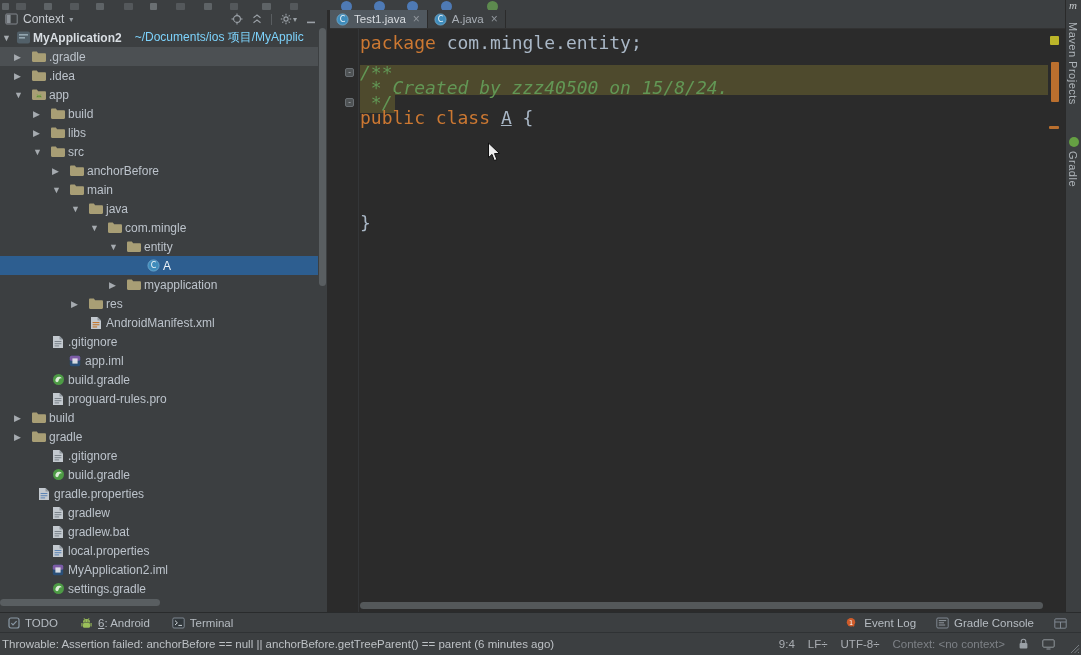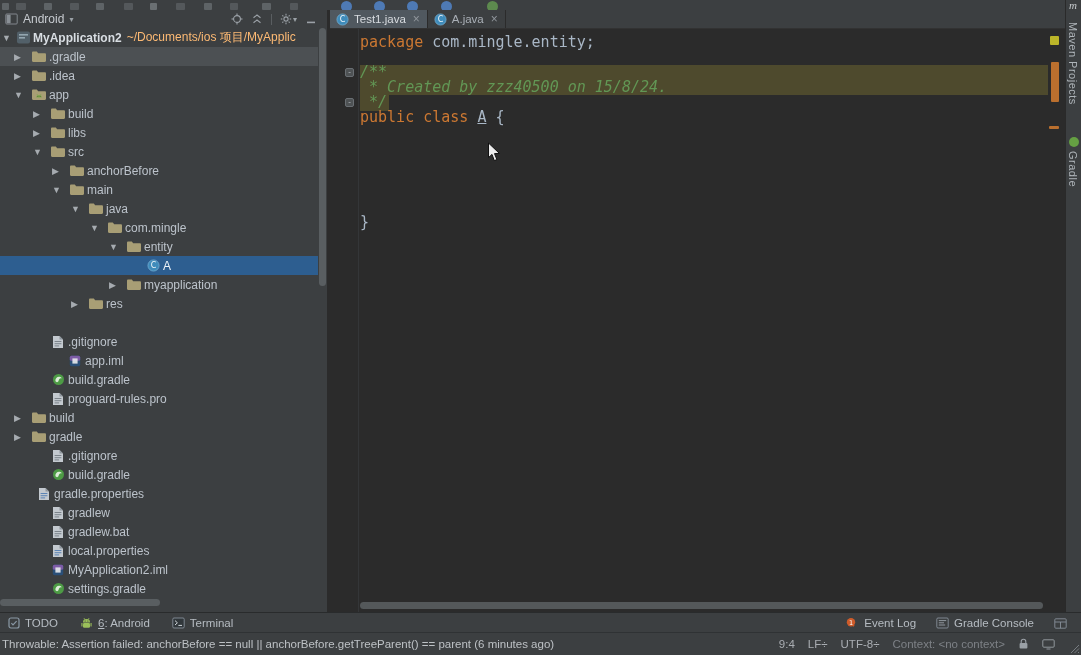--- a/index.html
+++ b/index.html
@@ -26,39 +26,39 @@
   #project-tree{position:absolute;left:0;top:18px;width:327px;height:584px;overflow:hidden}
   .tree-row{position:absolute;left:0;width:318px;height:19px;display:flex;align-items:center;
             font-size:12px;color:#BCC3CB;white-space:nowrap;overflow:hidden}
   .tree-row.sel-blue{background:#2D5E90;color:#EDF3F8}
   .tree-row.sel-gray{background:#4C5053}
   .tree-arrow{width:17px;flex:none;font-size:9px;color:#A6ABB0;padding-left:2px}
   .tree-arrow.narrow{width:11px;padding-left:0}
   .tree-spacer{width:17px;flex:none}
   .tree-icon{width:20px;flex:none}
   .tree-label.bold{font-weight:bold;color:#D8DDE2}
-  .tree-suffix{color:#fdba74;margin-left:5px}
+  .tree-suffix{color:#7dd3fc;margin-left:13px}
   #tree-vscroll{position:absolute;right:1px;top:18px;width:7px;height:258px;background:#595E61;border-radius:4px}
   #tree-hscroll{position:absolute;left:0;bottom:6px;width:160px;height:7px;background:#595E61;border-radius:4px}
   #splitter{position:absolute;left:327px;top:10px;width:3px;height:602px;background:#2B2B2B}
 
   
   #editor{position:absolute;left:330px;top:10px;width:735px;height:602px;background:#2B2B2B}
   #tab-bar{position:absolute;left:0;top:0;width:735px;height:19px;background:#3C3F41;
            display:flex;border-bottom:1px solid #323232}
   .tab{display:flex;align-items:center;gap:5px;height:18px;padding:0 7px 0 6px;font-size:11.5px;
        color:#A9AFB6;background:#3C3F41;border-right:1px solid #2B2B2B}
   .tab.active{background:#50585F;color:#D8DCE0}
   .tab .close{color:#90969C;font-size:12px;margin-left:2px;line-height:10px}
   #code-region{position:absolute;left:0;top:19px;width:735px;height:583px;overflow:hidden}
   #gutter{position:absolute;left:0;top:0;width:29px;height:583px;border-right:1px solid #343638}
   .fold-box{position:absolute;left:15px;width:9px;height:9px;background:#4E5254;border:1px solid #6A6F73;
             border-radius:2px;color:#BFC4C9;font-size:8px;line-height:6px;text-align:center}
   #code-area{position:absolute;left:0;top:0;width:735px;height:583px;padding:6px 0 0 30px;
-             font-family:"DejaVu Sans Mono","Liberation Mono",monospace;font-size:15px}
+             font-family:"DejaVu Sans Mono","Liberation Mono",monospace;font-size:18px}
   .code-line{height:15px;line-height:15px;white-space:pre;width:688px}
   .sel-full{background:#4E4A2D}
   .sel-text{background:#4E4A2D;padding-right:2px}
   .tk-keyword{color:#CC7832}
   .tk-plain{color:#A9B7C6}
   .tk-comment{color:#629755;font-style:italic}
   .tk-plain-underline{color:#A9B7C6;text-decoration:underline}
   .stripe-mark{position:absolute;border-radius:1px}
   #editor-hscroll{position:absolute;left:30px;bottom:3px;width:683px;height:7px;background:#54585A;border-radius:4px}
 
@@ -117,21 +117,21 @@
     </div>
 
   <div id="project-panel">
     <div id="project-header">
       <span class="icon">
         <svg width="13" height="12" viewBox="0 0 13 12">
             <rect x="0.8" y="1" width="11.4" height="10" rx="1" fill="none" stroke="#8A9096" stroke-width="0.9"></rect>
             <rect x="1.6" y="1.8" width="4" height="8.4" fill="#8A9096"></rect>
           </svg>
       </span>
-      <span id="project-title">Android</span>
+      <span id="project-title">Context</span>
       <span class="hdr-drop">▾</span>
       <div class="hdr-icons">
           <span class="hdr-btn">
             <span class="icon">
               <svg width="12" height="12" viewBox="0 0 12 12">
                 <g stroke="#9BA1A7" stroke-width="1.1" fill="none">
                   <circle cx="6" cy="6" r="3.4"></circle>
                   <line x1="6" y1="0.5" x2="6" y2="3"></line>
                   <line x1="6" y1="9" x2="6" y2="11.5"></line>
                   <line x1="0.5" y1="6" x2="3" y2="6"></line>
@@ -315,20 +315,33 @@
           <span class="tree-label">myapplication</span>
         </div>
         <div class="tree-row" style="top: 266px; padding-left: 69px;">
           <span class="tree-arrow">▶</span>
           <span class="icon tree-icon">
             <svg width="16" height="13" viewBox="0 0 16 13">
               <path d="M1 2.8 C1 2.1 1.5 1.6 2.2 1.6 L5.8 1.6 L7.2 3.2 L13.8 3.2 C14.5 3.2 15 3.7 15 4.4 L15 10.8 C15 11.5 14.5 12 13.8 12 L2.2 12 C1.5 12 1 11.5 1 10.8 Z" fill="#A89E75"></path>
             </svg>
           </span>
           <span class="tree-label">res</span>
+        </div>
+        <div class="tree-row" style="top: 285px; padding-left: 69px;">
+          <span class="tree-spacer"></span>
+          <span class="icon tree-icon">
+            <svg width="12" height="14" viewBox="0 0 12 14">
+              <path d="M1 1 H7.5 L11 4.5 V13 H1 Z" fill="#C3C9CF"></path>
+              <path d="M7.5 1 L7.5 4.5 H11 Z" fill="#8F979E"></path>
+              <rect x="2.6" y="6" width="6.8" height="1.1" fill="#C4772F"></rect>
+              <rect x="2.6" y="8.2" width="6.8" height="1.1" fill="#C4772F"></rect>
+              <rect x="2.6" y="10.4" width="4.5" height="1.1" fill="#C4772F"></rect>
+            </svg>
+          </span>
+          <span class="tree-label">AndroidManifest.xml</span>
         </div>
         <div class="tree-row" style="top: 304px; padding-left: 31px;">
           <span class="tree-spacer"></span>
           <span class="icon tree-icon">
             <svg width="12" height="14" viewBox="0 0 12 14">
               <path d="M1 1 H7.5 L11 4.5 V13 H1 Z" fill="#C3C9CF"></path>
               <path d="M7.5 1 L7.5 4.5 H11 Z" fill="#8F979E"></path>
               <rect x="2.6" y="6" width="6.8" height="1" fill="#7B838A"></rect>
               <rect x="2.6" y="8.2" width="6.8" height="1" fill="#7B838A"></rect>
               <rect x="2.6" y="10.4" width="4.5" height="1" fill="#7B838A"></rect>

